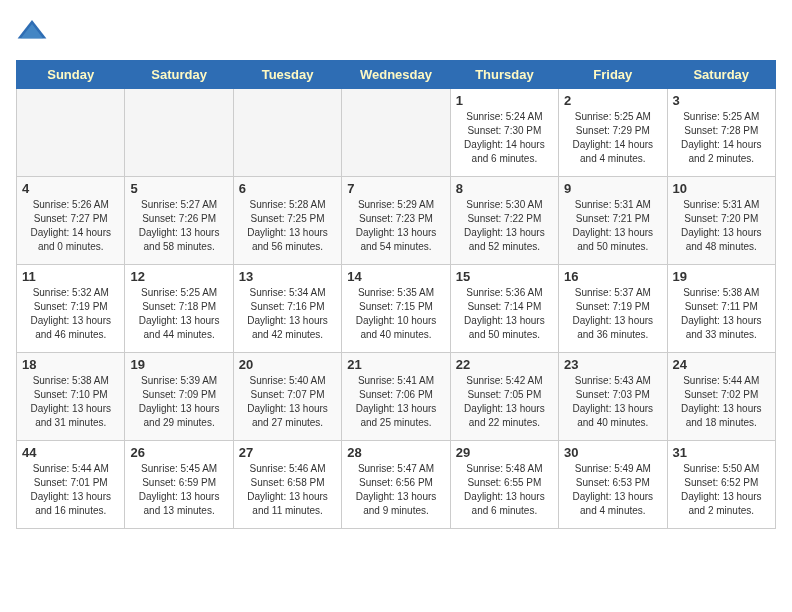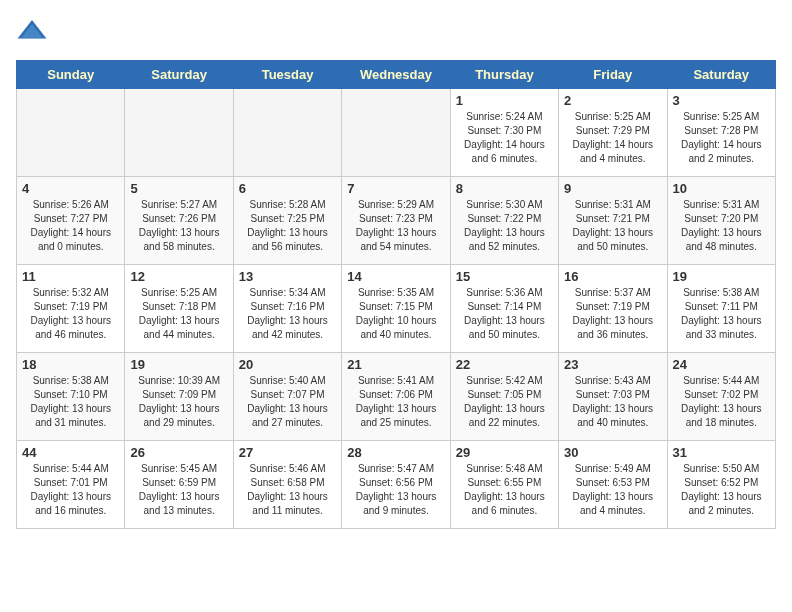--- a/index.html
+++ b/index.html
@@ -281,21 +281,21 @@
         <span class="day-num">18</span>
         <div class="day-info">
           <span>Sunrise: 5:38 AM</span><br>
           <span>Sunset: 7:10 PM</span><br>
           <span>Daylight: 13 hours and 31 minutes.</span>
         </div>
       </td>
         <td>
         <span class="day-num">19</span>
         <div class="day-info">
-          <span>Sunrise: 10:39 AM</span><br>
+          <span>Sunrise: 5:39 AM</span><br>
           <span>Sunset: 7:09 PM</span><br>
           <span>Daylight: 13 hours and 29 minutes.</span>
         </div>
       </td>
         <td>
         <span class="day-num">20</span>
         <div class="day-info">
           <span>Sunrise: 5:40 AM</span><br>
           <span>Sunset: 7:07 PM</span><br>
           <span>Daylight: 13 hours and 27 minutes.</span>

